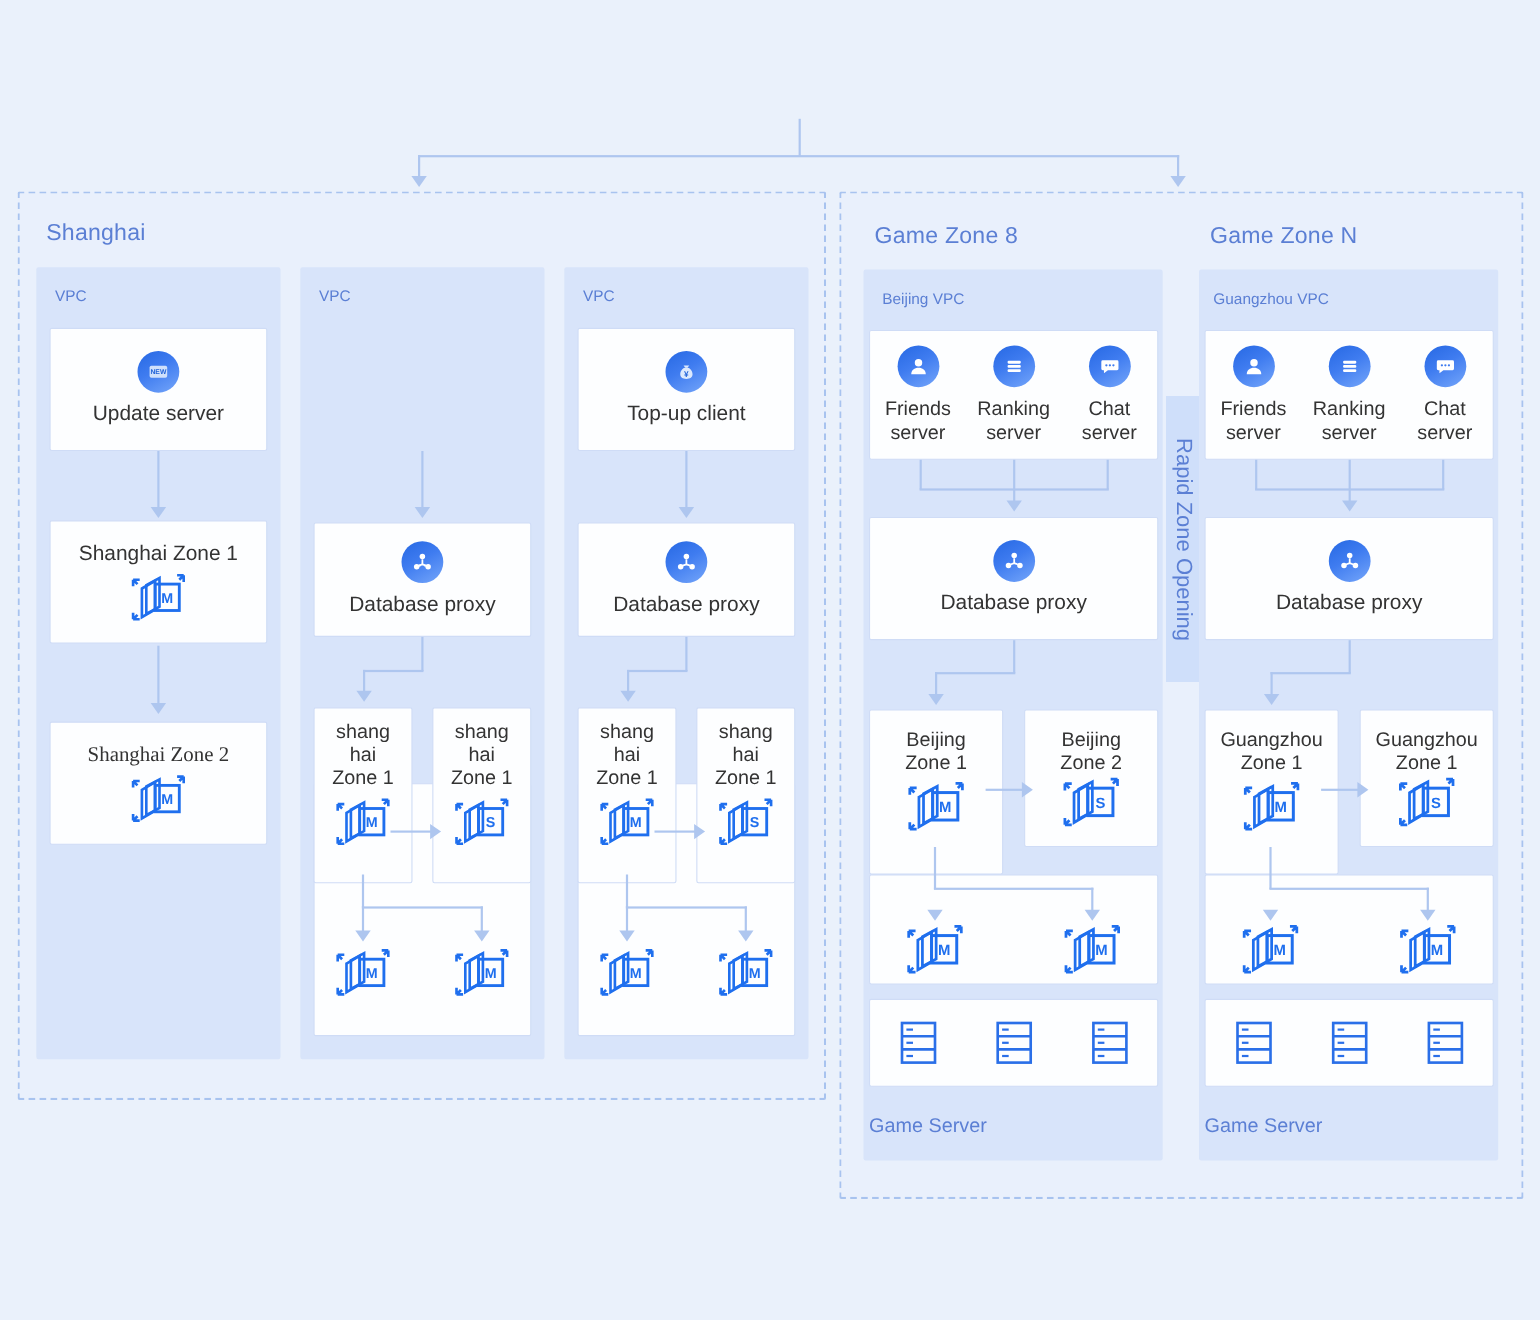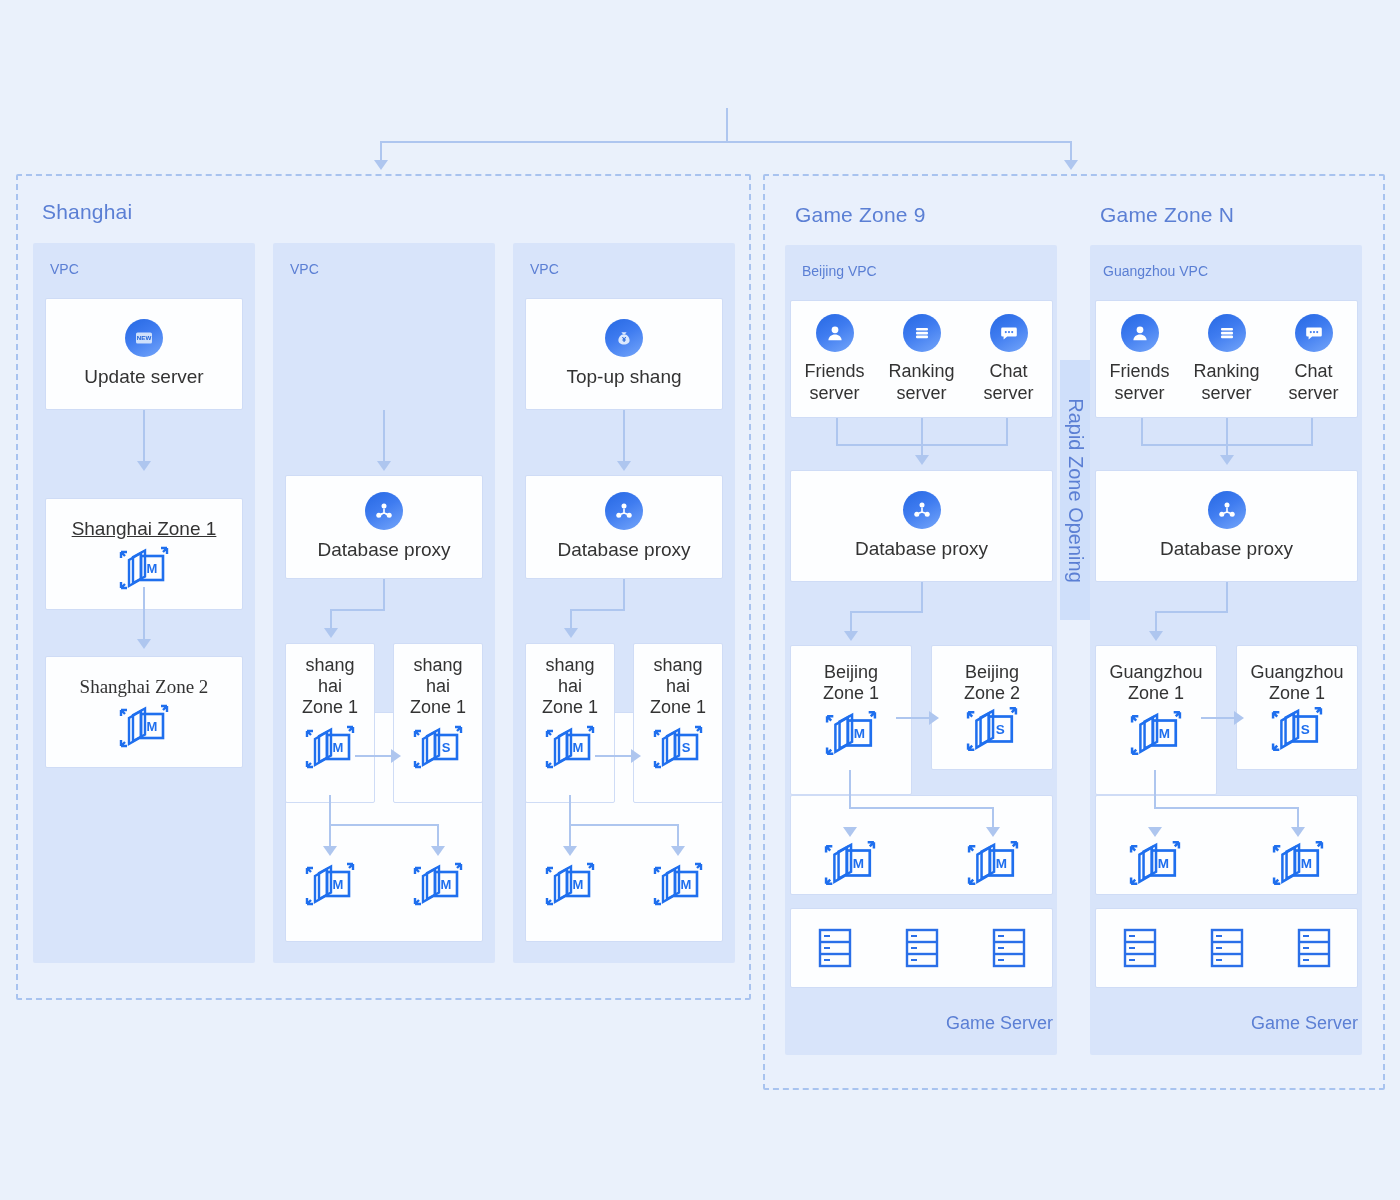--- a/index.html
+++ b/index.html
@@ -36,21 +36,21 @@
   .vpc-label{
     position:absolute;
     font-size:14px;
     color:#5b7fd4;
     white-space:nowrap;
   }
   .zone-caption{
     position:absolute;
     font-size:18px;
     color:#5b7fd4;
-    text-align:right;
+    text-align:left;
     white-space:nowrap;
   }
 
   
   .card{
     background:#fdfeff;
     border:1px solid #cfdcf6;
     border-radius:2px;
     display:flex;
     flex-direction:column;
@@ -156,21 +156,21 @@
         <rect x="3" y="5.5" width="16" height="11" rx="1.6" fill="#cfe0fb"></rect>
         <text x="11" y="13.2" font-family="Liberation Sans, sans-serif" font-size="6.2" font-weight="bold" fill="#2163d8" text-anchor="middle">NEW</text>
       </svg>
     </span>
     <span class="card-label">Update server</span>
   </div>
 
   <div class="ln lnv abs" style="left:143px;top:410px;height:53px;"></div>
   <div class="arrow-d abs" style="left:137px;top:461px;"></div>
 
-  <div class="card abs" style="left:45px;top:498px;width:198px;height:112px;text-decoration:underline;">
+  <div class="card abs" style="left:45px;top:473px;width:198px;height:112px;">
     <span class="card-label" style="margin-top:0;">Shanghai Zone 1</span>
     <svg class="db" width="50" height="44" viewBox="0 0 50 44" style="margin-top:6px;">
       <use href="#dbstack"></use>
       <text x="33" y="27" font-family="Liberation Sans, sans-serif" font-size="13" font-weight="bold" fill="#1f6fee" text-anchor="middle">M</text>
     </svg>
   </div>
 
   <div class="ln lnv abs" style="left:143px;top:587px;height:54px;"></div>
   <div class="arrow-d abs" style="left:137px;top:639px;"></div>
 
@@ -254,21 +254,21 @@
   <div class="vpc-label" style="left:530px;top:261px;">VPC</div>
 
   <div class="card abs" style="left:525px;top:298px;width:198px;height:112px;">
     <span class="ricon">
       <svg width="22" height="22" viewBox="0 0 22 22">
         <path d="M8.4 5.2h5.2l-1.6 2.1h-2z" fill="#dce9fd"></path>
         <path d="M11 7.2c3.4 0 5.6 3.3 5.6 6.1 0 2.6-2.2 4.2-5.6 4.2s-5.6-1.6-5.6-4.2c0-2.8 2.2-6.1 5.6-6.1z" fill="#dce9fd"></path>
         <text x="11" y="15.4" font-family="Liberation Sans, sans-serif" font-size="7.5" font-weight="bold" fill="#2163d8" text-anchor="middle">¥</text>
       </svg>
     </span>
-    <span class="card-label">Top-up shang</span>
+    <span class="card-label">Top-up client</span>
   </div>
 
   <div class="ln lnv abs" style="left:623px;top:410px;height:53px;"></div>
   <div class="arrow-d abs" style="left:617px;top:461px;"></div>
 
   <div class="card abs" style="left:525px;top:475px;width:198px;height:104px;">
     <span class="ricon">
       <svg width="22" height="22" viewBox="0 0 22 22">
         <circle cx="11" cy="6" r="2.5" fill="#fff"></circle>
         <circle cx="5.8" cy="15.2" r="2.5" fill="#fff"></circle>
@@ -320,21 +320,21 @@
     <use href="#dbstack"></use>
     <text x="33" y="27" font-family="Liberation Sans, sans-serif" font-size="13" font-weight="bold" fill="#1f6fee" text-anchor="middle">M</text>
   </svg>
   <svg class="db abs" width="50" height="44" viewBox="0 0 50 44" style="left:653px;top:862px;">
     <use href="#dbstack"></use>
     <text x="33" y="27" font-family="Liberation Sans, sans-serif" font-size="13" font-weight="bold" fill="#1f6fee" text-anchor="middle">M</text>
   </svg>
 
   <div class="region abs" style="left:763px;top:174px;width:622px;height:916px;"></div>
 
-  <div class="region-label" style="left:795px;top:203px;">Game Zone 9</div>
+  <div class="region-label" style="left:795px;top:203px;">Game Zone 8</div>
   <div class="vpc abs" style="left:785px;top:245px;width:272px;height:810px;"></div>
   <div class="vpc-label" style="left:802px;top:263px;">Beijing VPC</div>
 
   <div class="card abs" style="left:790px;top:300px;width:263px;height:118px;justify-content:center;">
     <div class="trio">
       <div class="trio-item">
         <span class="ricon">
           <svg width="22" height="22" viewBox="0 0 22 22">
             <circle cx="11" cy="7.8" r="3.4" fill="#fff"></circle>
             <path d="M4.4 18.2c0-3.6 3-5.8 6.6-5.8s6.6 2.2 6.6 5.8z" fill="#fff"></path>

